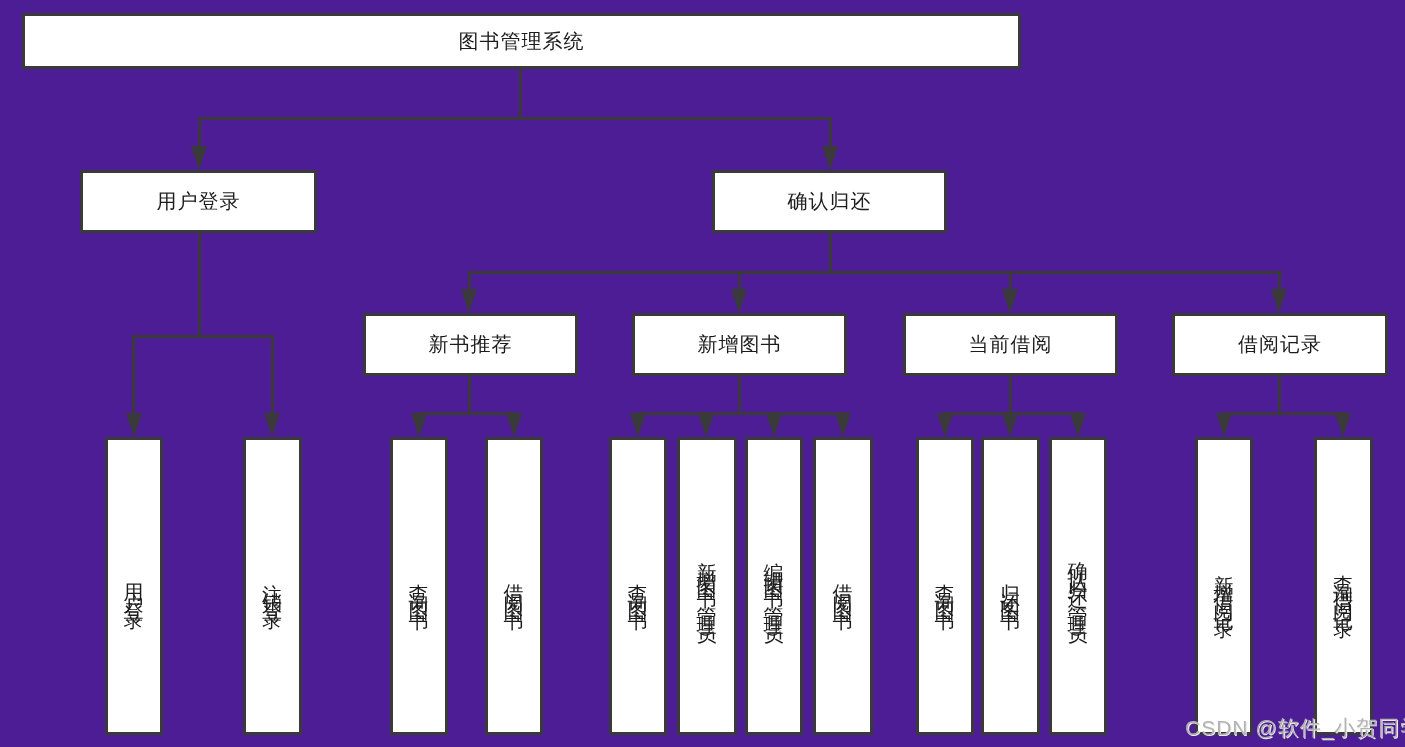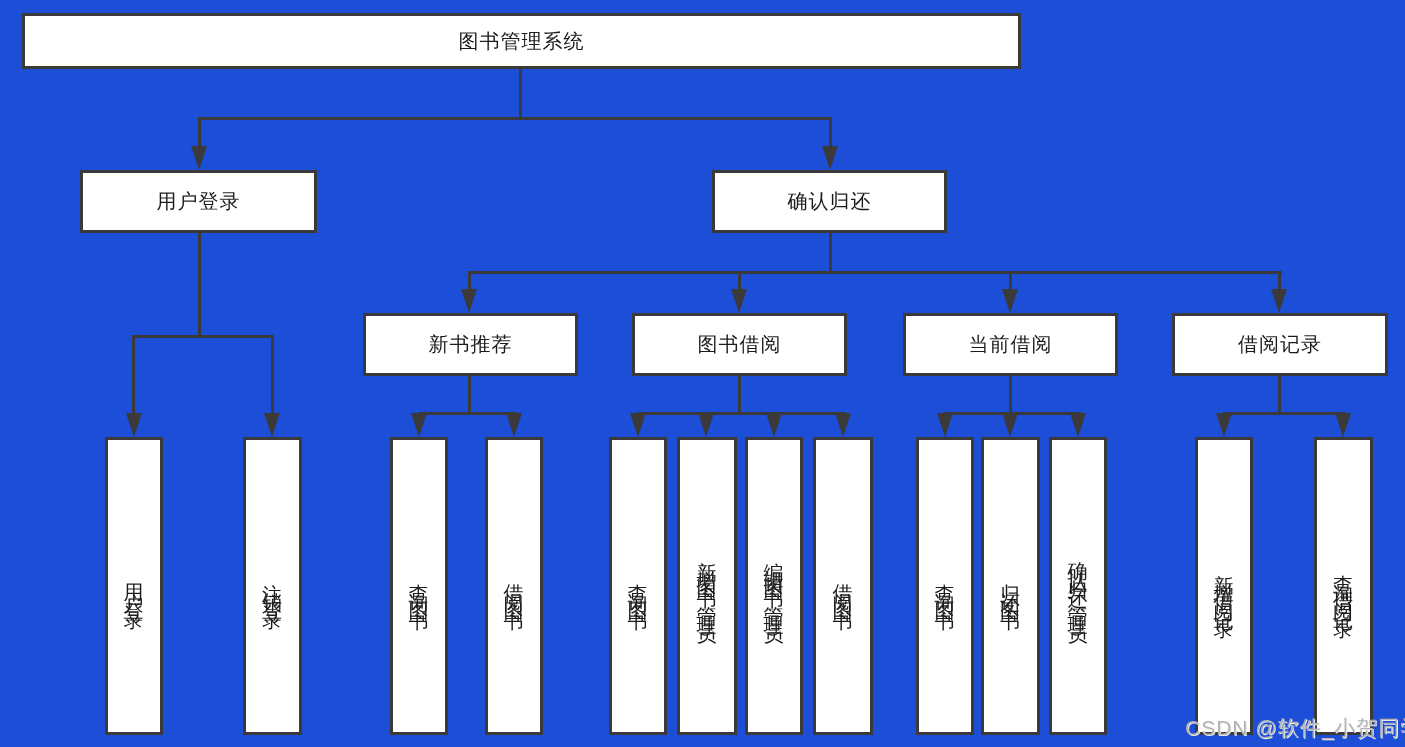--- a/index.html
+++ b/index.html
@@ -1,17 +1,17 @@
 <!DOCTYPE html>
 <html><head>
 <meta charset="utf-8">
 <style>
   html,body{margin:0;padding:0;background:#ffffff;}
   #canvas{
-    position:relative;width:1405px;height:747px;background:#1d4ed8;overflow:hidden;
+    position:relative;width:1405px;height:747px;background:#4c1d95;overflow:hidden;
     font-family:"Liberation Sans","DejaVu Sans",sans-serif;color:#1c1c1c;
   }
   .box{
     position:absolute;box-sizing:border-box;border:3px solid #3a3a3a;background:#ffffff;
     display:flex;align-items:center;justify-content:center;z-index:1;
   }
   .hlabel{font-size:20px;letter-spacing:1px;white-space:nowrap;}
   .vbox .vtext{
     writing-mode:vertical-rl;text-orientation:mixed;
     font-size:20px;letter-spacing:9px;line-height:1;white-space:nowrap;
@@ -42,21 +42,21 @@
     <span class="hlabel">用户登录</span>
   </div>
   <div class="box" style="left:712px;top:170px;width:235px;height:63px;">
     <span class="hlabel">确认归还</span>
   </div>
 
   <div class="box" style="left:363px;top:313px;width:215px;height:63px;">
     <span class="hlabel">新书推荐</span>
   </div>
   <div class="box" style="left:632px;top:313px;width:215px;height:63px;">
-    <span class="hlabel">图书借阅</span>
+    <span class="hlabel">新增图书</span>
   </div>
   <div class="box" style="left:1172px;top:313px;width:216px;height:63px;">
     <span class="hlabel">借阅记录</span>
   </div>
   <div class="box" style="left:903px;top:313px;width:215px;height:63px;">
     <span class="hlabel">当前借阅</span>
   </div>
 
   <div class="box vbox" style="left:105px;top:437px;width:58px;height:298px;">
     <span class="vtext">用户登录</span>

